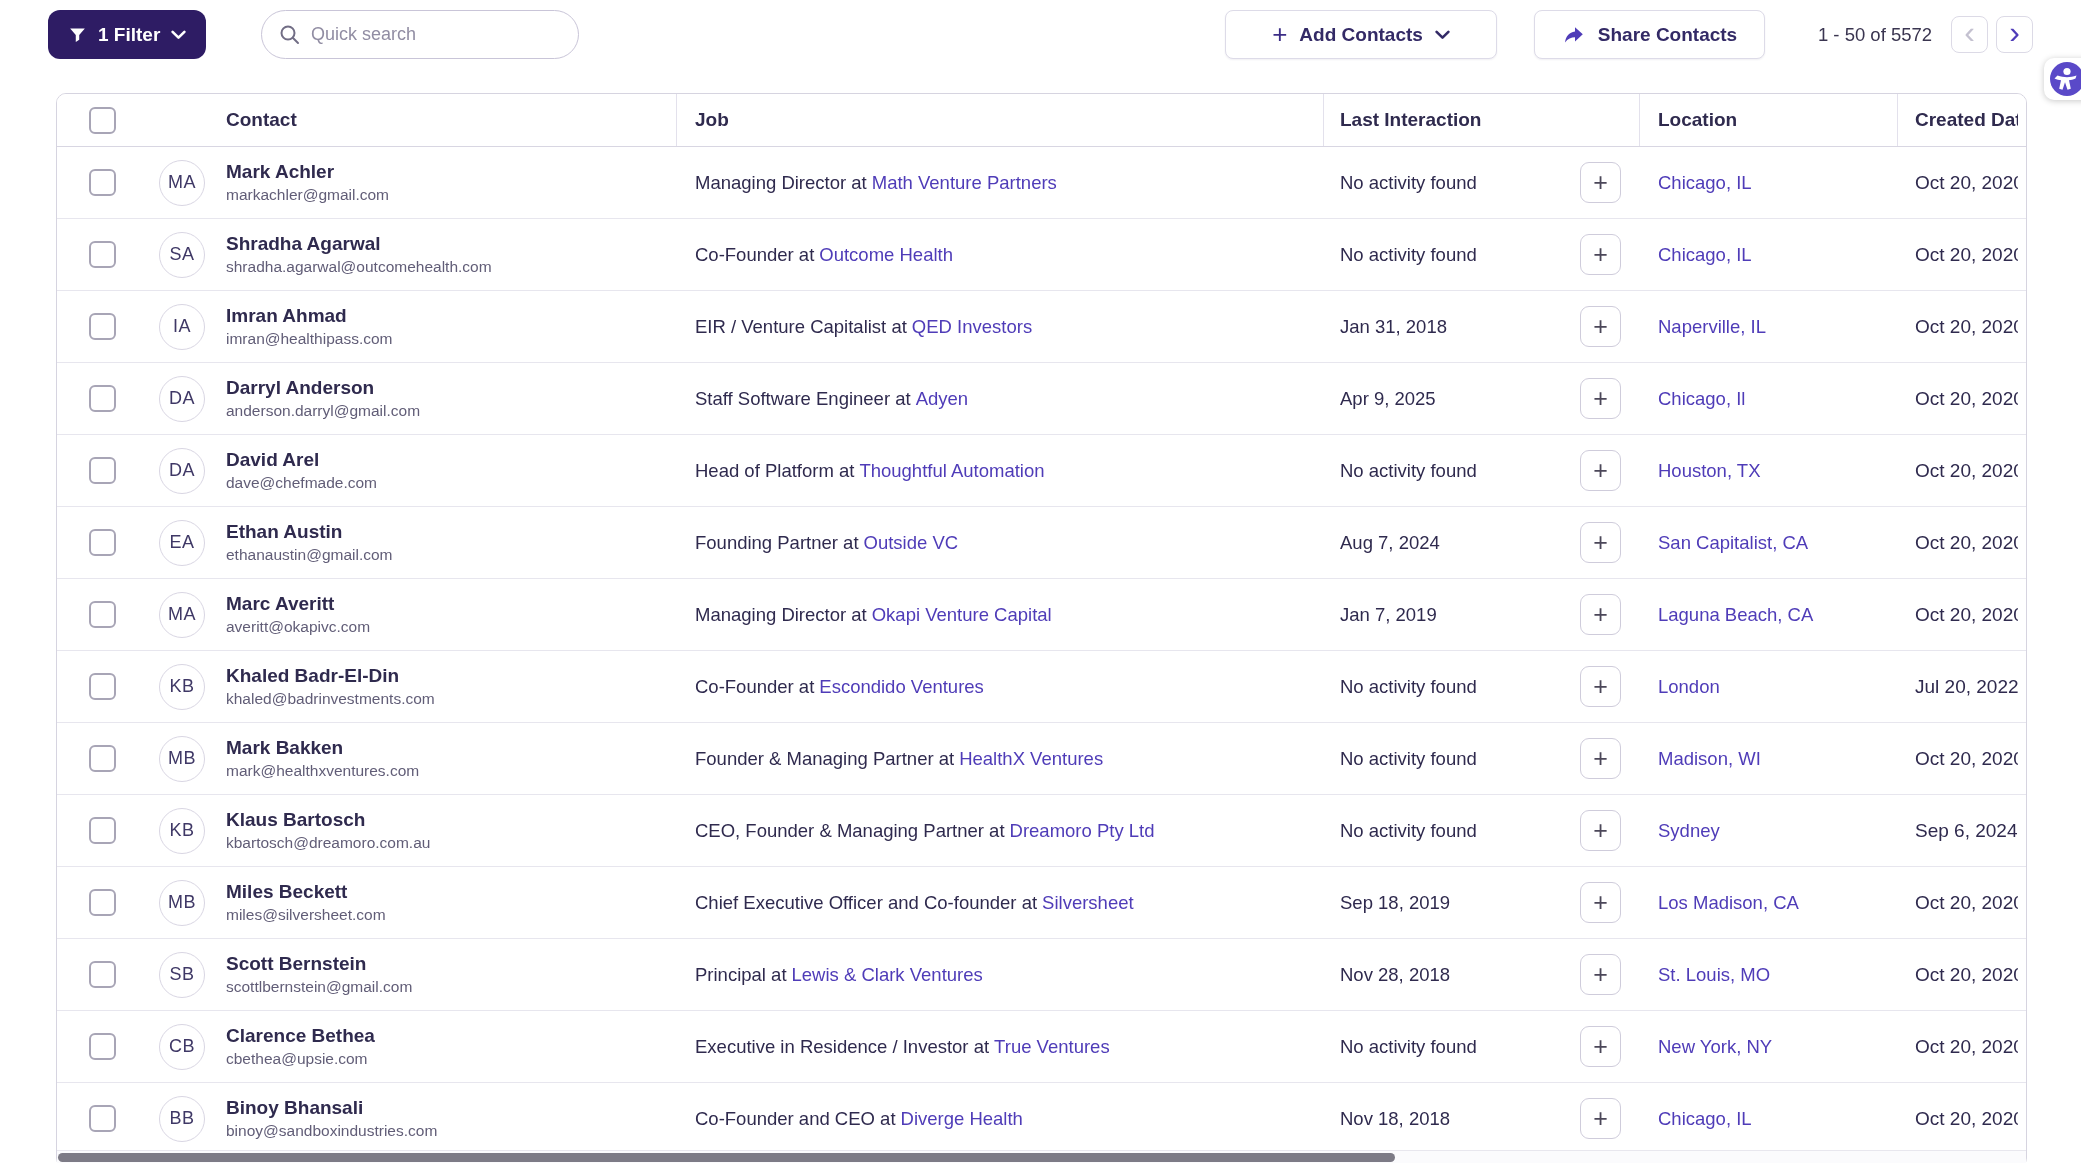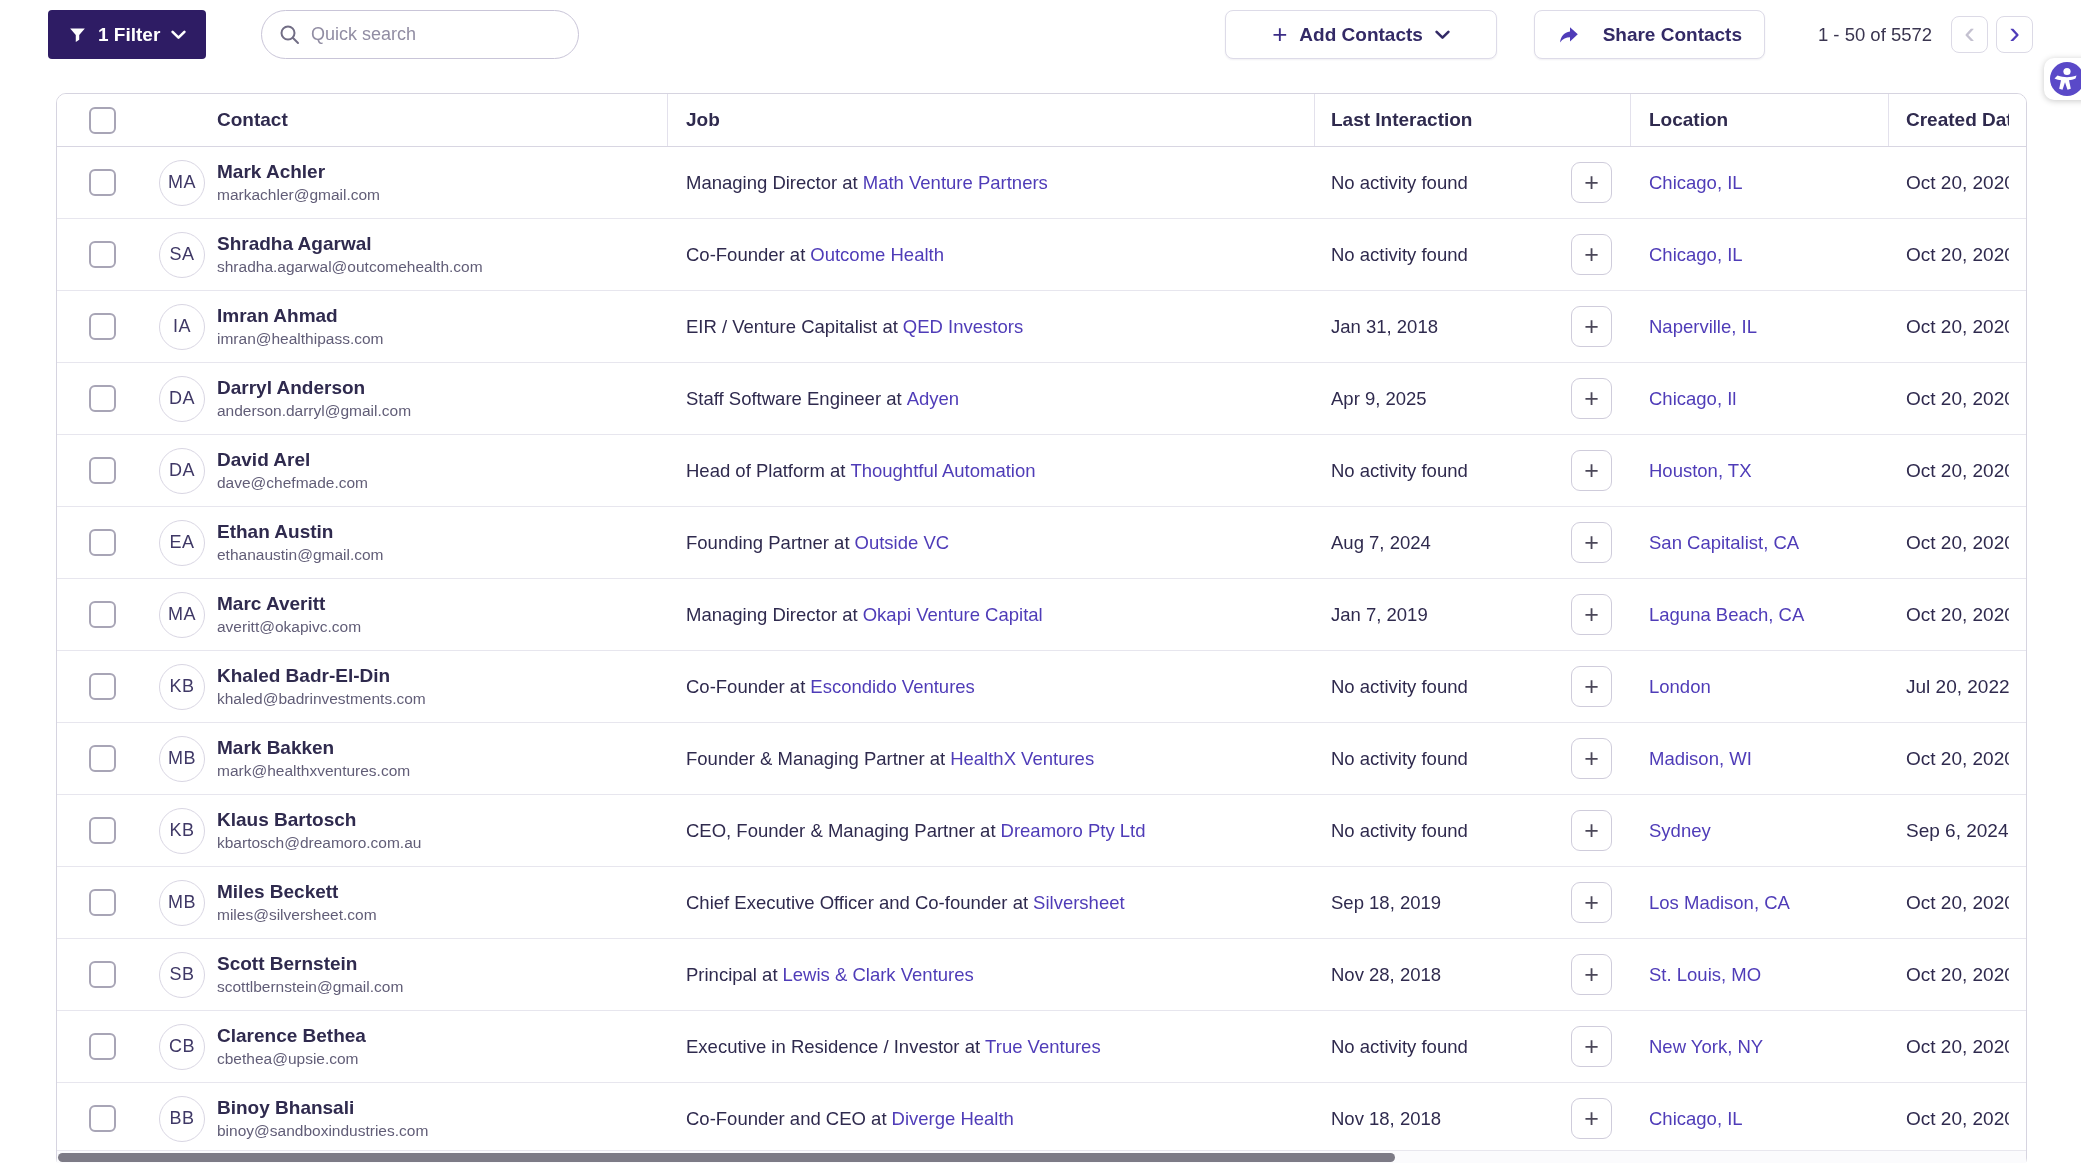--- a/index.html
+++ b/index.html
@@ -12,21 +12,21 @@
     color: #2f2a4e;
   }
 
   
   .toolbar { position: absolute; left: 0; top: 0; width: 100%; height: 93px; background: #fff; }
 
   .btn { border: none; background: none; font-family: inherit; cursor: pointer; }
 
   .btn-filter {
     position: absolute; left: 48px; top: 10px; height: 49px;
-    background: #2e1c64; color: #fff; border-radius: 4px;
+    background: #2e1c64; color: #fff; border-radius: 12px;
     display: flex; align-items: center; gap: 11px; padding: 0 20px;
     font-size: 19px; font-weight: 700;
   }
 
   .search {
     position: absolute; left: 261px; top: 10px; width: 318px; height: 49px;
     border: 1.5px solid #c9c5d8; border-radius: 26px; background: #fff;
     display: flex; align-items: center; gap: 11px; padding: 0 17px;
   }
   .search input {
@@ -36,21 +36,21 @@
   .search input::placeholder { color: #918da3; }
 
   .btn-light {
     position: absolute; top: 10px; height: 49px; background: #fff;
     border: 1px solid #dddbe8; border-radius: 8px;
     box-shadow: 0 1px 2px rgba(40,30,90,.07);
     display: flex; align-items: center; gap: 12px; padding: 0 22px;
     font-size: 19px; font-weight: 700; color: #332a66;
   }
   .btn-add { left: 1225px; width: 272px; justify-content: center; }
-  .btn-share { left: 1534px; width: 231px; justify-content: space-between; }
+  .btn-share { left: 1534px; width: 231px; justify-content: center; }
   .plus-accent { color: #3b2d86; font-size: 26px; font-weight: 400; line-height: 0; margin-top: -2px; }
 
   .pagination {
     position: absolute; left: 1805px; top: 0; height: 69px; width: 140px;
     display: flex; align-items: center; justify-content: center;
     font-size: 18.5px; color: #3a3550;
   }
   .btn-page {
     position: absolute; top: 16px; width: 37px; height: 37px;
     background: #fff; border: 1px solid #dcdae6; border-radius: 8px;
@@ -72,21 +72,21 @@
     display: flex; height: 53px; align-items: stretch;
     border-bottom: 1px solid #d8d6e2; background: #fff;
   }
   .trow {
     display: flex; height: 72px; align-items: stretch;
     border-bottom: 1px solid #e7e6ee; background: #fff;
   }
   .cell { display: flex; align-items: center; white-space: nowrap; font-size: 18.5px; }
   .c-check   { width: 90px;  justify-content: center; }
   .c-avatar  { width: 70px;  justify-content: center; }
-  .c-contact { width: 451px; flex-direction: column; align-items: flex-start; justify-content: center; gap: 3px; padding-right: 12px; overflow: hidden; }
+  .c-contact { width: 451px; flex-direction: column; align-items: flex-start; justify-content: center; gap: 3px; padding-right: 12px; overflow: hidden; margin-left: 9px; }
   .c-job      { width: 647px; padding-left: 18px; overflow: hidden; }
   .c-last     { width: 316px; padding-left: 16px; padding-right: 19px; justify-content: space-between; }
   .c-location { width: 258px; padding-left: 18px; overflow: hidden; }
   .c-created  { width: 120px; padding-left: 17px; overflow: hidden; font-size: 19px; }
 
   .thead .cell { font-size: 19px; font-weight: 700; color: #2f2a4e; }
   .thead .c-contact { justify-content: center; }
   .thead .c-contact, .thead .c-job, .thead .c-last, .thead .c-location { border-right: 1px solid #e3e1ec; }
 
   .checkbox {

